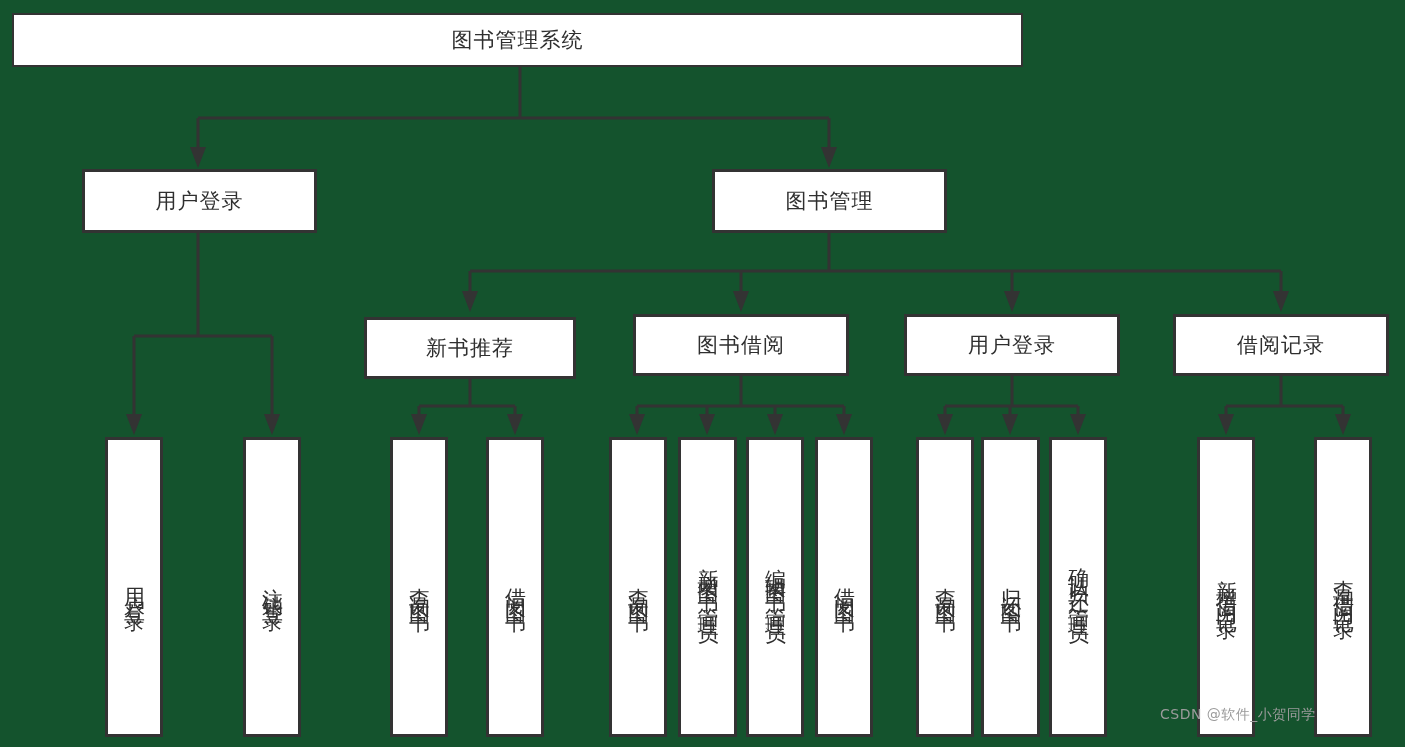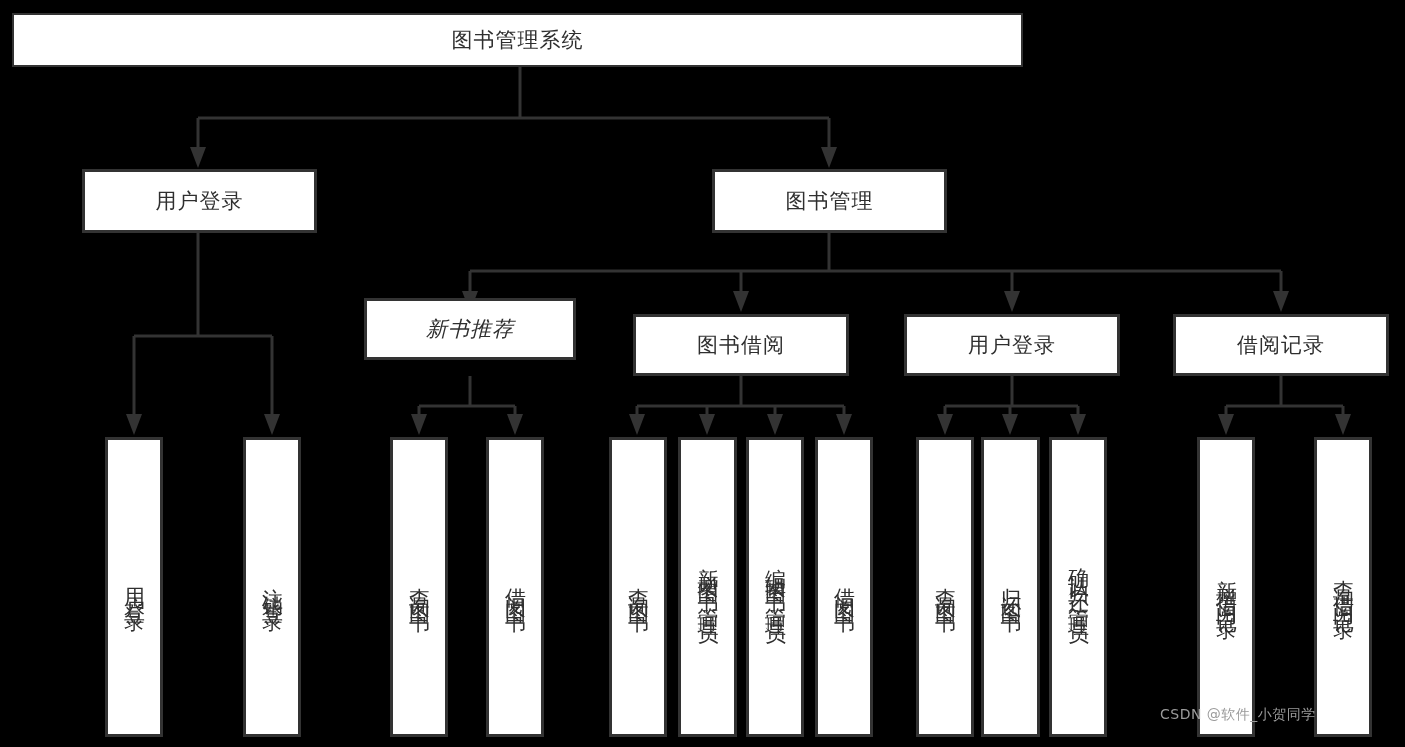--- a/index.html
+++ b/index.html
@@ -1,19 +1,19 @@
 <!DOCTYPE html>
 <html><head>
 <meta charset="utf-8">
 <style>
   html,body{margin:0;padding:0;background:#fff;}
   #canvas{
     position:relative;
     width:1405px;height:747px;
-    background:#000000;
+    background:#14532d;
     font-family:"DejaVu Sans","Liberation Sans",sans-serif;
     overflow:hidden;
   }
   #connectors{position:absolute;left:0;top:0;}
   .node{
     position:absolute;
     box-sizing:border-box;
     background:#ffffff;
     border:3px solid #333333;
     display:flex;align-items:center;justify-content:center;
@@ -72,21 +72,21 @@
     <span class="hlabel">图书管理系统</span>
   </div>
 
   <div class="node" style="left:82px;top:169px;width:235px;height:64px;">
     <span class="hlabel">用户登录</span>
   </div>
   <div class="node" style="left:712px;top:169px;width:235px;height:64px;text-align:right;">
     <span class="hlabel">图书管理</span>
   </div>
 
-  <div class="node" style="left:364px;top:298px;width:212px;height:62px;font-style:italic;">
+  <div class="node" style="left:364px;top:317px;width:212px;height:62px;">
     <span class="hlabel">新书推荐</span>
   </div>
   <div class="node" style="left:633px;top:314px;width:216px;height:62px;">
     <span class="hlabel">图书借阅</span>
   </div>
   <div class="node" style="left:904px;top:314px;width:216px;height:62px;">
     <span class="hlabel">用户登录</span>
   </div>
   <div class="node" style="left:1173px;top:314px;width:216px;height:62px;">
     <span class="hlabel">借阅记录</span>

